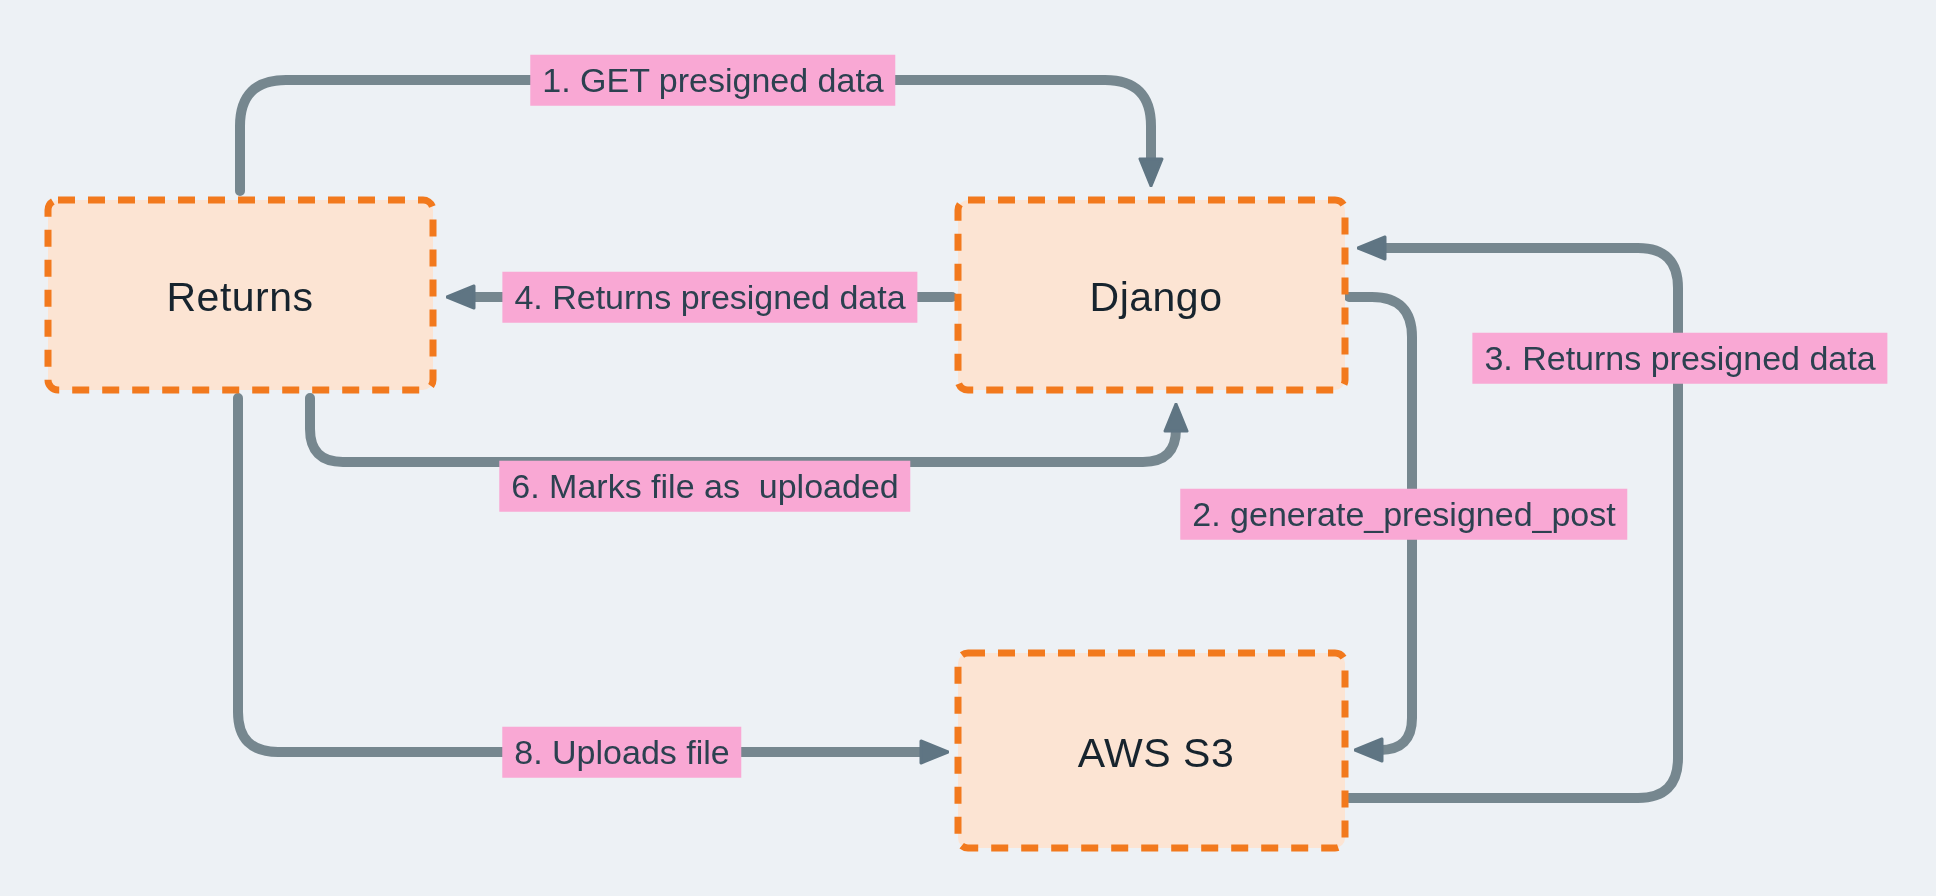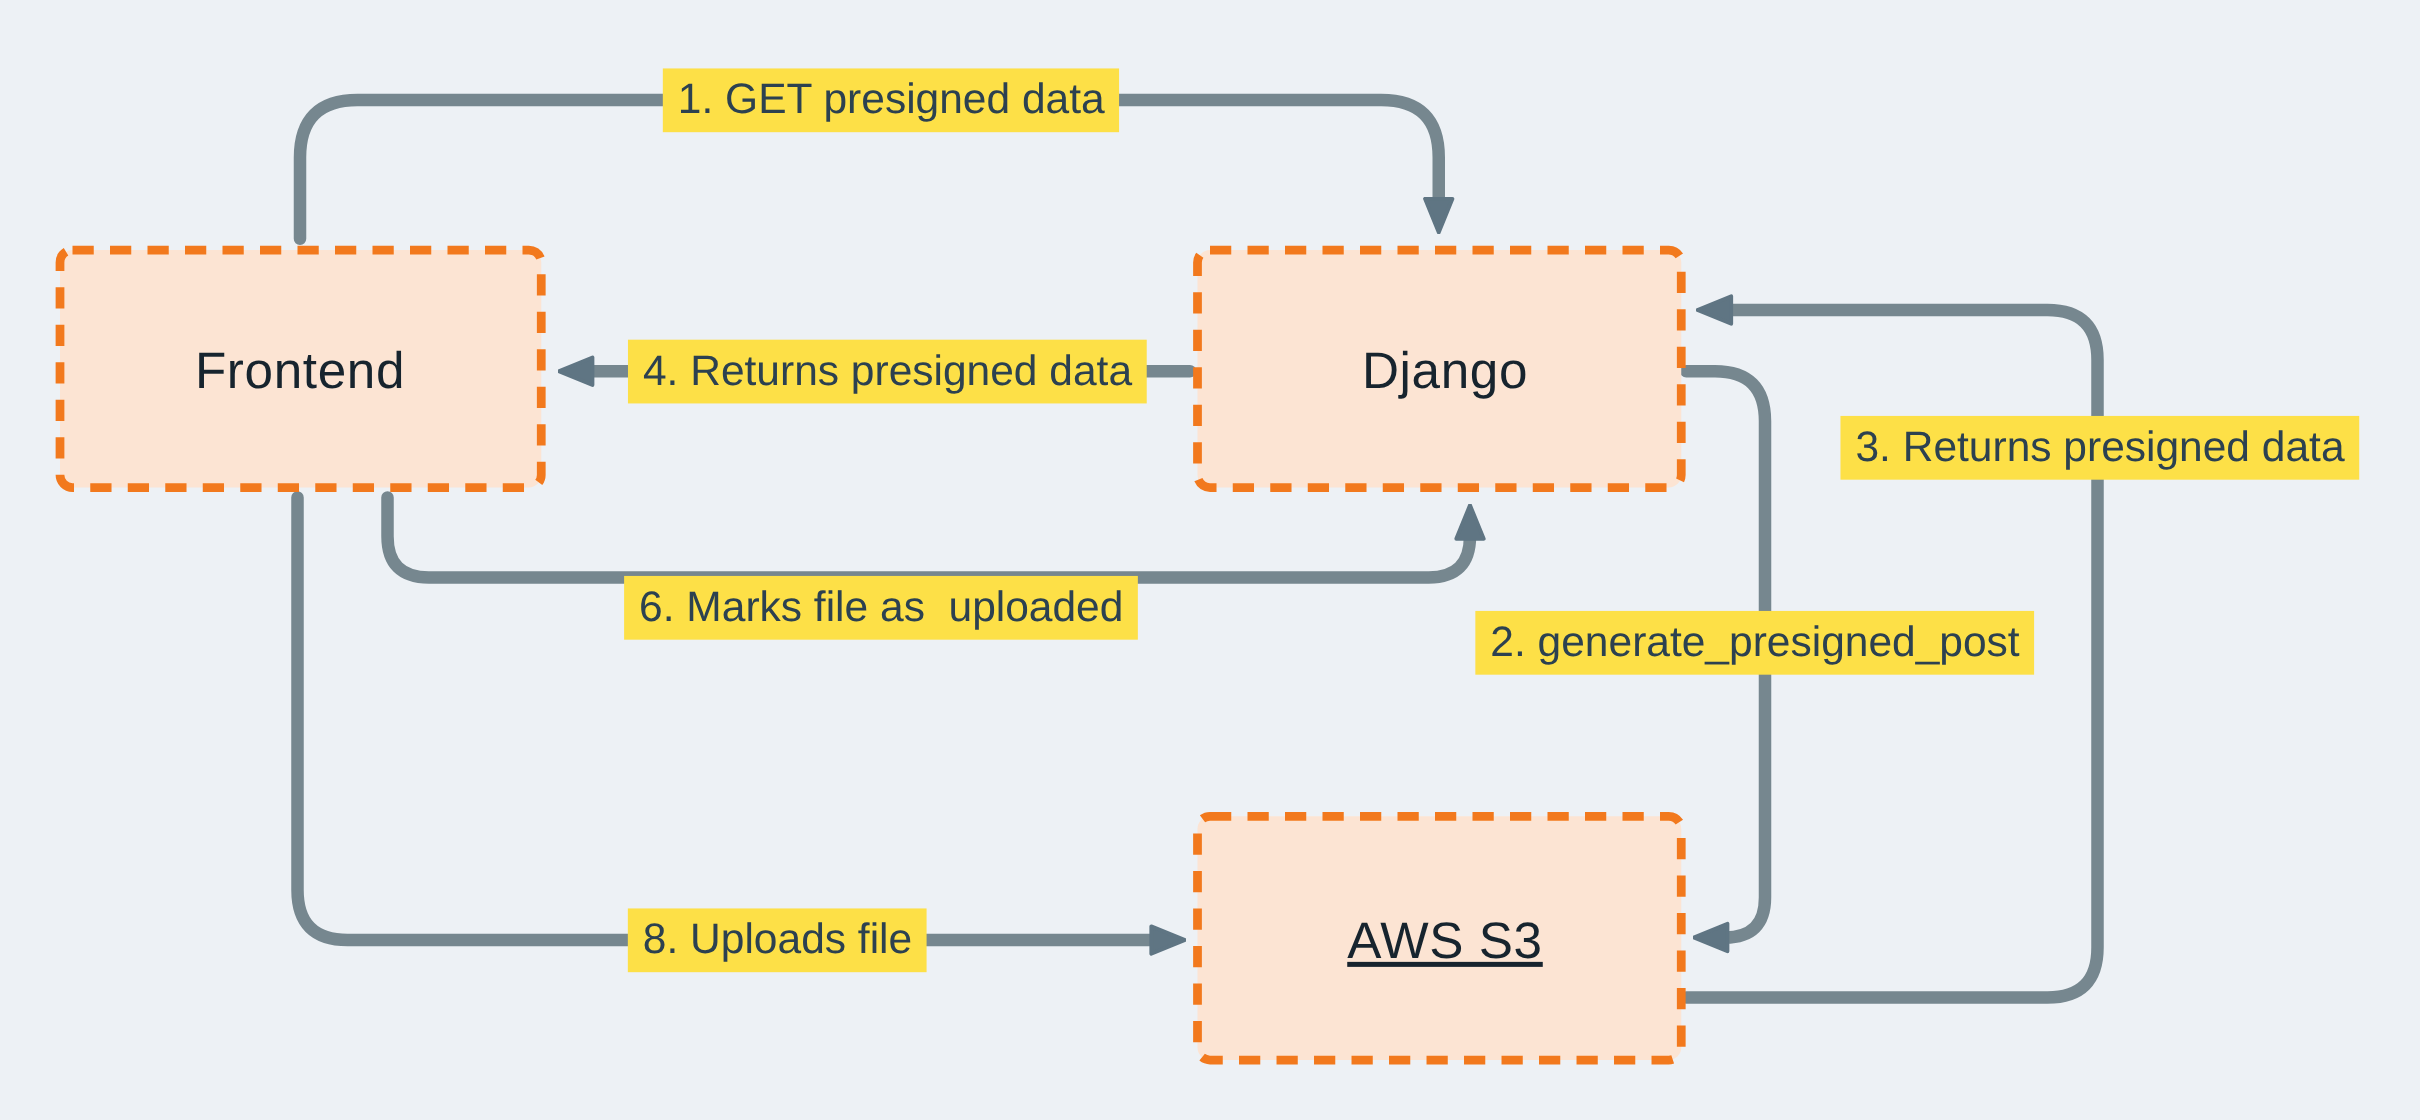--- a/index.html
+++ b/index.html
@@ -19,21 +19,21 @@
     position: absolute;
     transform: translate(-50%, -50%);
     color: #17242E;
     font-size: 41px;
     letter-spacing: 0.5px;
     white-space: pre;
   }
   .edge-label {
     position: absolute;
     transform: translate(-50%, -50%);
-    background: #fde047;
+    background: #f9a8d4;
     color: #2C4150;
     font-size: 34px;
     line-height: 1.25;
     padding: 4px 12px;
     white-space: pre;
   }
 </style>
 </head>
 <body>
 
@@ -55,23 +55,23 @@
       <path d="M 310 398 V 429 Q 310 462 343 462 H 1143 Q 1176 462 1176 429" marker-end="url(#ah)"></path>
     </g>
 
     <g stroke-width="7" stroke-dasharray="17 13" fill="#FCE4D3" stroke="#F2791D">
       <rect x="48" y="200" width="385" height="190" rx="10"></rect>
       <rect x="958" y="200" width="387" height="190" rx="10"></rect>
       <rect x="958" y="653" width="387" height="195" rx="10"></rect>
     </g>
   </svg>
 
-  <div class="node-label" style="left:240px;  top:297px;">Frontend</div>
+  <div class="node-label" style="left:240px;  top:297px;">Returns</div>
   <div class="node-label" style="left:1156px; top:297px;">Django</div>
-  <div class="node-label" style="left:1156px; top:753px;text-decoration:underline;">AWS S3</div>
+  <div class="node-label" style="left:1156px; top:753px;">AWS S3</div>
 
   <div class="edge-label" style="left:713px;  top:80px;">1. GET presigned data</div>
   <div class="edge-label" style="left:1404px; top:514px;">2. generate_presigned_post</div>
   <div class="edge-label" style="left:1680px; top:358px;">3. Returns presigned data</div>
   <div class="edge-label" style="left:710px;  top:297px;">4. Returns presigned data</div>
   <div class="edge-label" style="left:622px;  top:752px;">8. Uploads file</div>
   <div class="edge-label" style="left:705px;  top:462px;margin-top:24px;">6. Marks file as  uploaded</div>
 
 </div>
 

